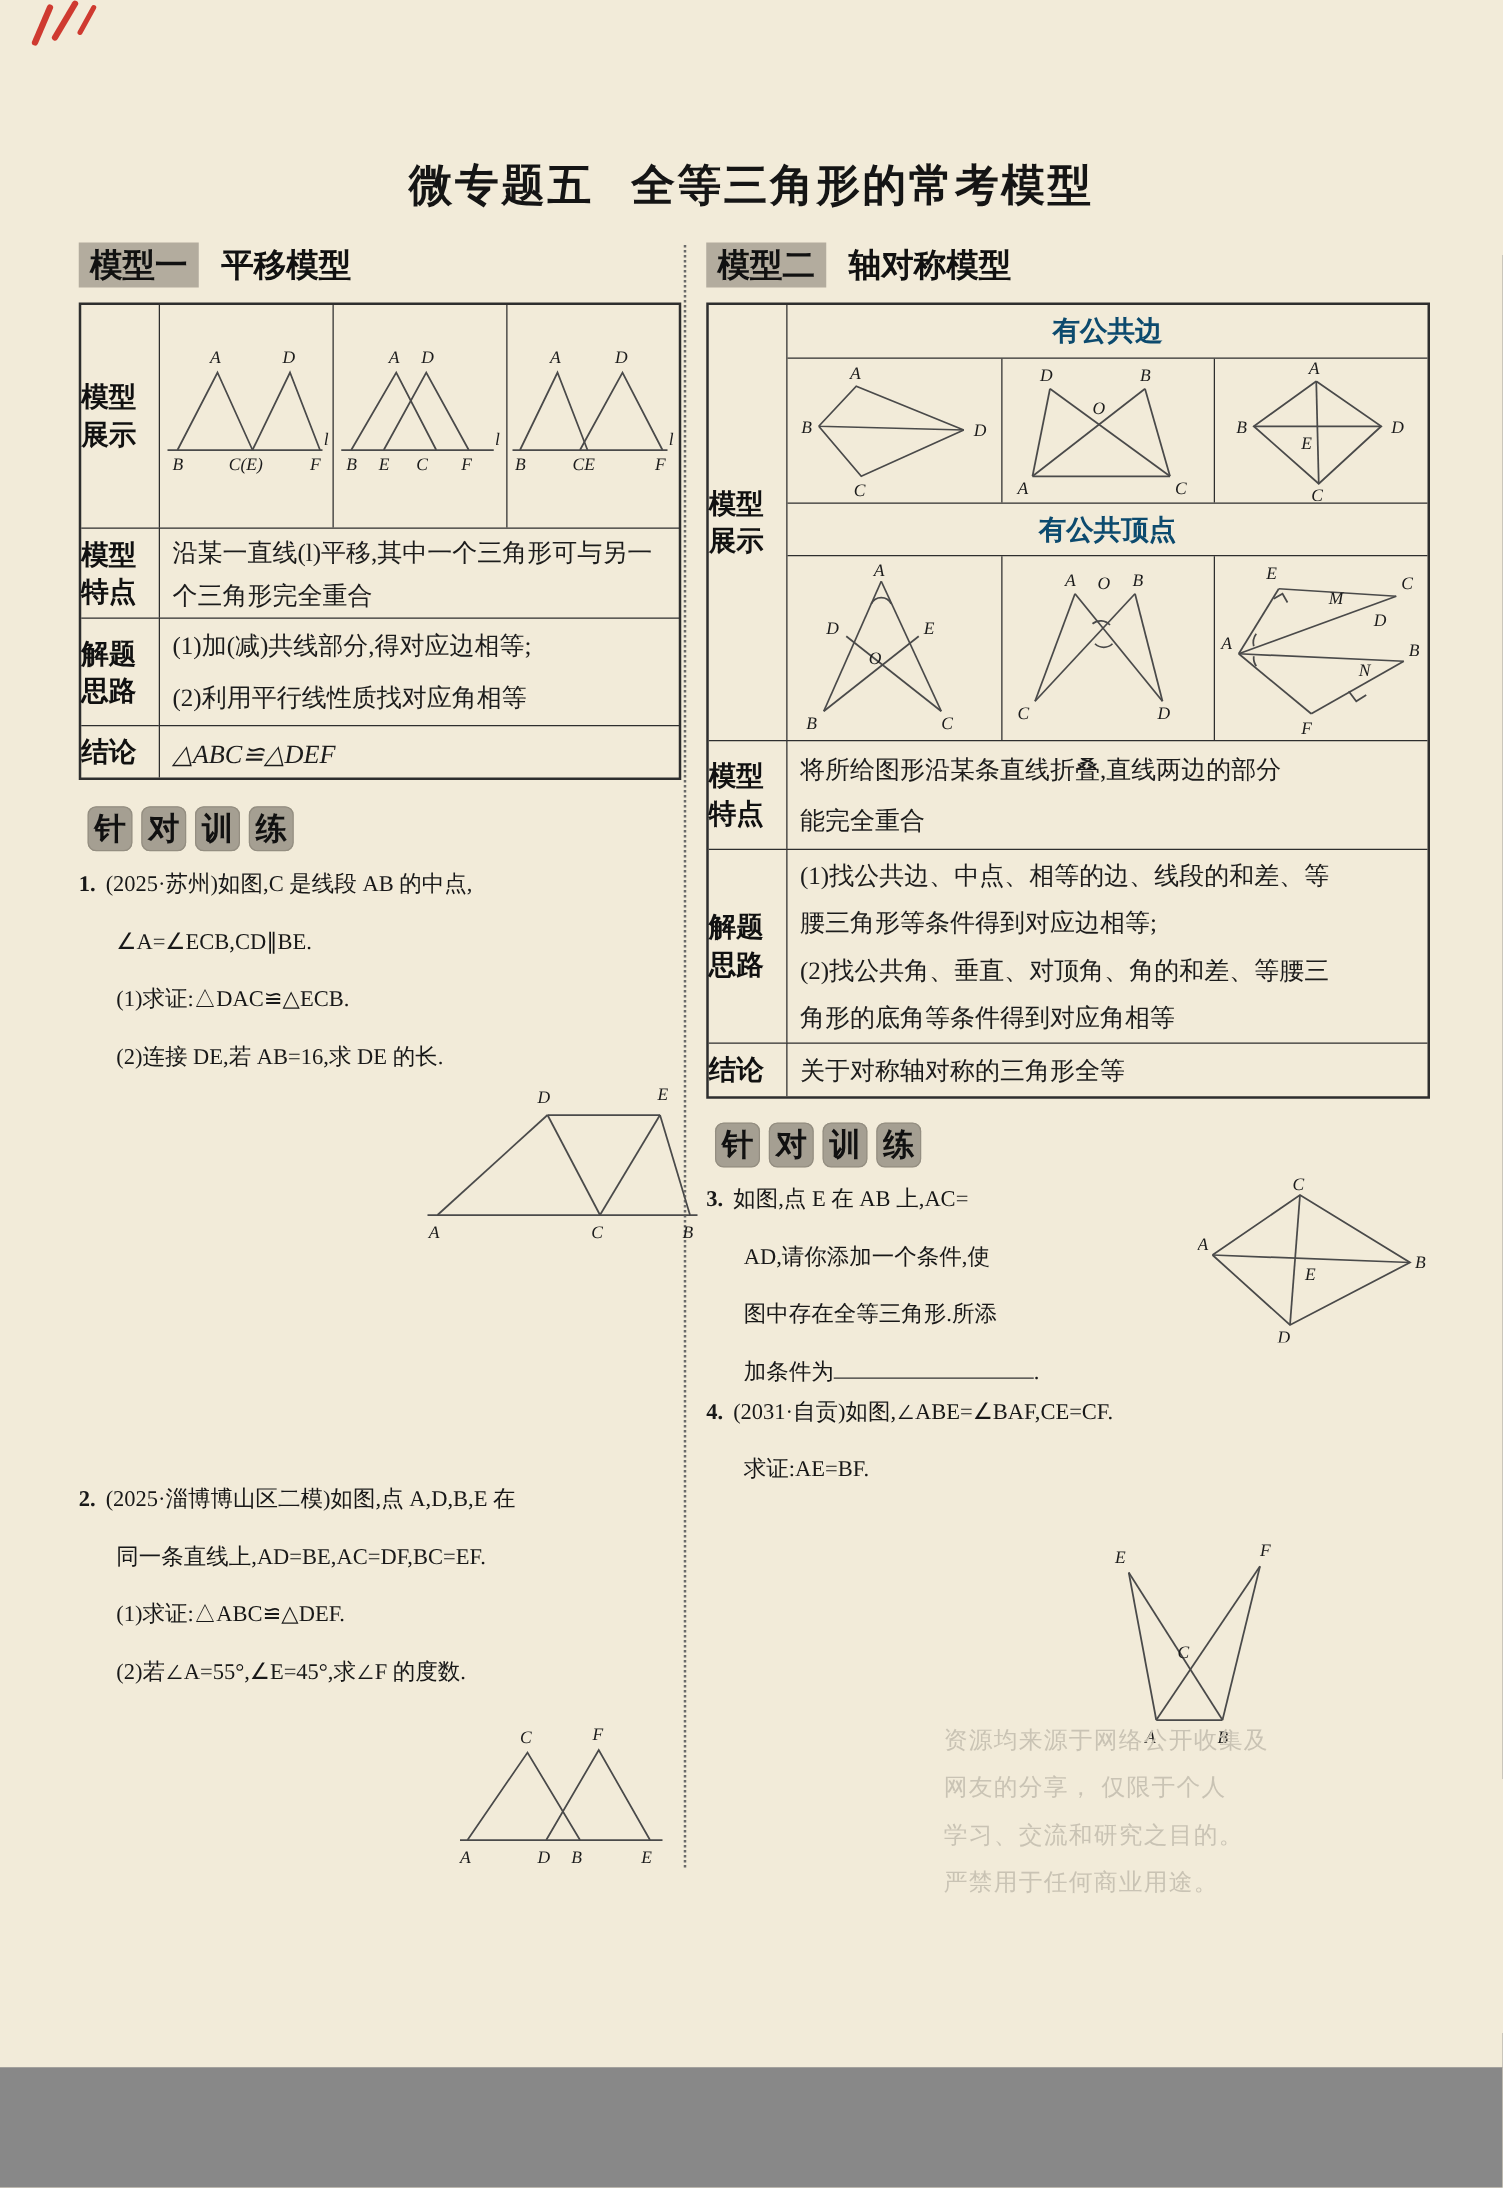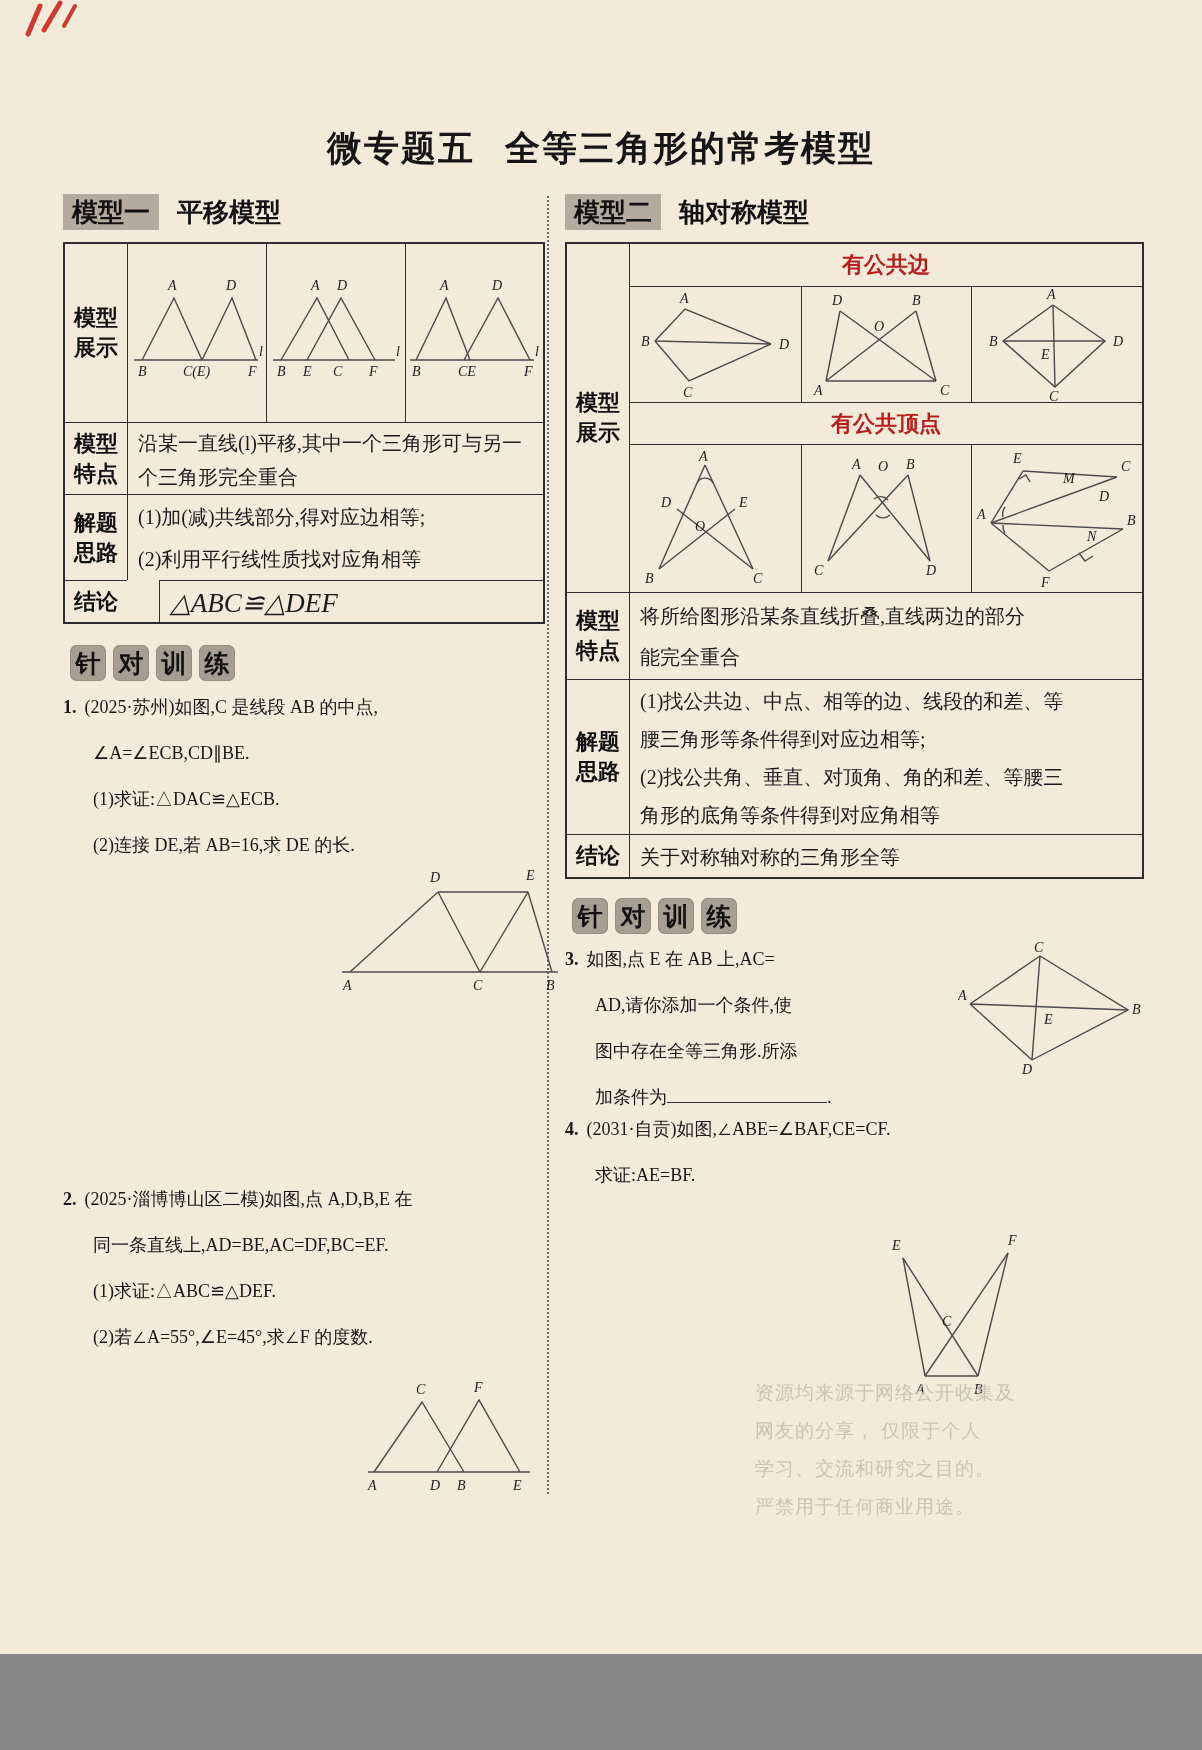--- a/index.html
+++ b/index.html
@@ -10,28 +10,28 @@
   .title{font-family:"Liberation Sans",sans-serif;font-weight:bold;font-size:35px;color:#151515;
          letter-spacing:2px;white-space:nowrap;}
   .title .gap{display:inline-block;width:30px;}
   
   .badge{display:inline-block;background:#b3ac9e;color:#111;font-family:"Liberation Sans",sans-serif;
          font-weight:bold;font-size:26px;line-height:36px;padding:0 9px;}
   .sechead{display:inline-block;font-family:"Liberation Sans",sans-serif;font-weight:bold;
            font-size:26px;line-height:36px;margin-left:14px;color:#111;}
   
   .tbl{position:absolute;border:2px solid #2e2e2e;display:grid;background:transparent;}
-  .hcell{display:flex;flex-direction:column;justify-content:center;align-items:center;
+  .hcell{display:flex;flex-direction:column;justify-content:center;align-items:flex-start;
          font-family:"Liberation Sans",sans-serif;font-weight:bold;font-size:22px;line-height:30px;color:#111;}
   .c2{border-left:1.6px solid #2e2e2e;}
   .rt{border-top:1.6px solid #2e2e2e;}
   .txtcell{font-size:20px;color:#1c1c1c;padding:3px 8px 0 10px;}
   .txtcell div{white-space:nowrap;}
   .strip{display:flex;align-items:center;justify-content:center;
-         font-family:"Liberation Sans",sans-serif;font-weight:bold;font-size:22px;color:#b91c1c;}
+         font-family:"Liberation Sans",sans-serif;font-weight:bold;font-size:22px;color:#0c4a6e;}
   .dgrid{display:grid;grid-template-columns:repeat(3,1fr);}
   .dcell{display:flex;align-items:center;justify-content:center;}
   .dcell + .dcell{border-left:1.6px solid #2e2e2e;}
   .math{font-style:italic;}
   
   svg.dg{display:block;}
   svg.dg line, svg.dg polyline, svg.dg path{stroke:#4a4a4a;stroke-width:1.4;fill:none;}
   svg.dg text{font:italic 14px "Liberation Serif",serif;fill:#1c1c1c;}
   
   .train .tb{display:inline-block;width:36px;height:36px;background:#a59f92;border-radius:7px;
@@ -139,21 +139,21 @@
       <span>思路</span>
     </div>
     <div class="c2 rt txtcell" style="line-height:42px;padding-top:1px;">
       <div>(1)加(减)共线部分,得对应边相等;</div>
       <div>(2)利用平行线性质找对应角相等</div>
     </div>
 
     <div class="hcell rt">
       <span>结论</span>
     </div>
-    <div class="c2 rt txtcell math" style="line-height:38px;font-size:27px;margin-left:32px;">
+    <div class="c2 rt txtcell math" style="line-height:38px;font-size:21px;">
       <div>△ABC≌△DEF</div>
     </div>
   </div>
 
   <div class="abs train" style="left:70px;top:645px;">
     <span class="tb">针</span><span class="tb">对</span><span class="tb">训</span><span class="tb">练</span>
   </div>
 
   <div class="prob" style="left:63px;top:684px;width:486px;">
     <div class="pl"><b>1.</b><span>(2025·苏州)如图,C 是线段 AB 的中点,</span></div>

